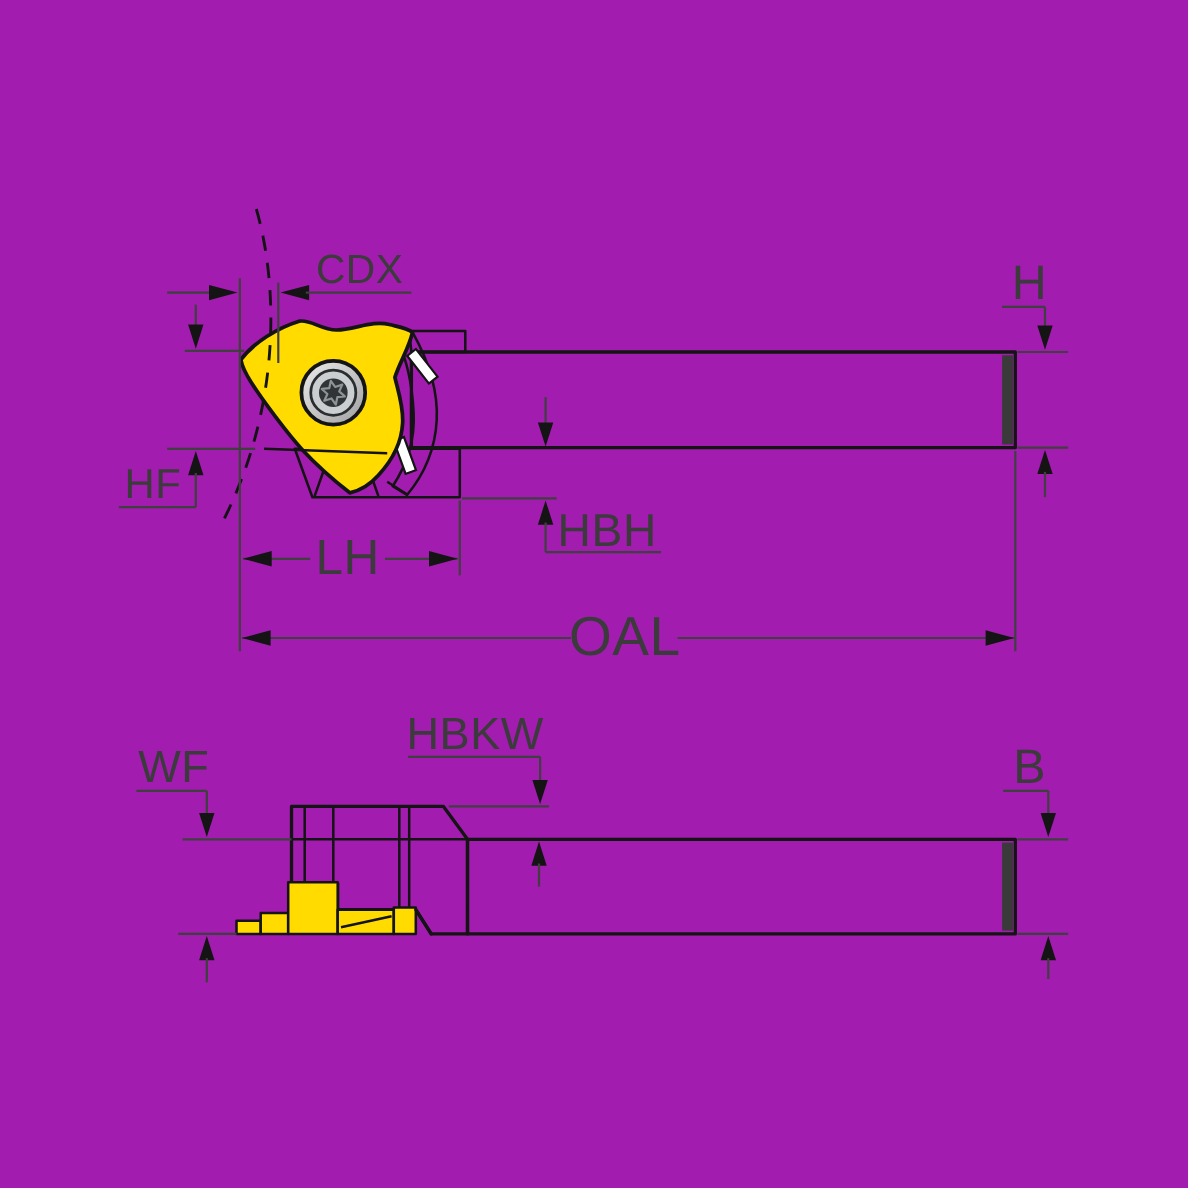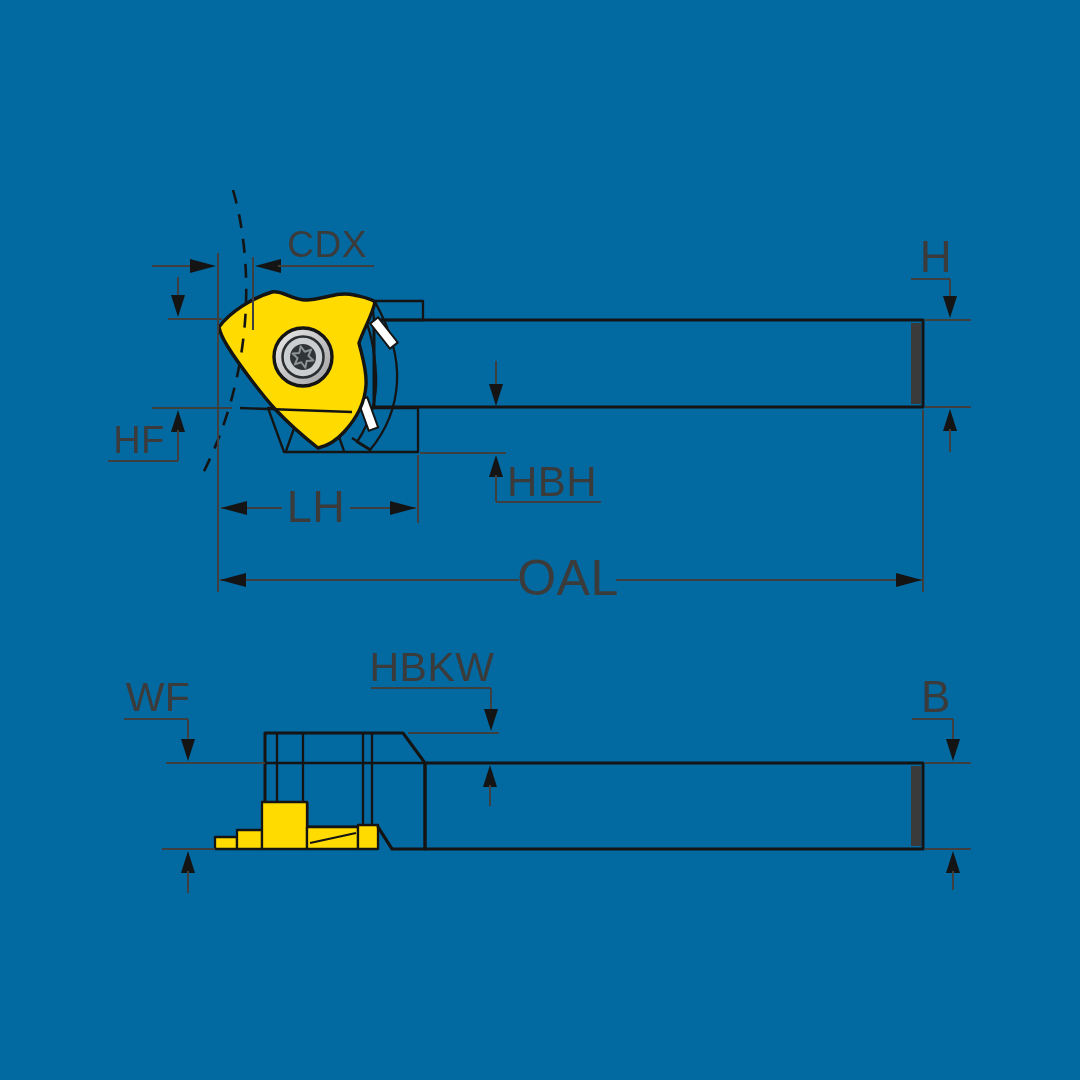--- a/index.html
+++ b/index.html
@@ -1,16 +1,16 @@
 <!DOCTYPE html>
 <html style="--insert: #FFDB00; --outline: #141414; --dimension-line: #3f3f3f; --dimension-text: #3b3b3b; --steel-light: #f8f8f8; --steel-dark: #c6c6c6; --head-gray: #e4e4e4; --end-face: #3a3a3a; --screw-dark: #303436; --screw-silver: #d6dadb;"><head>
 <meta charset="utf-8">
 <style>
   html,body{margin:0;padding:0;background:#ffffff;}
-  .canvas{width:1080px;height:1080px;background:#0369a1;position:relative;overflow:hidden;}
+  .canvas{width:1080px;height:1080px;background:#a21caf;position:relative;overflow:hidden;}
   svg{display:block;}
   svg text{
     font-family:"Liberation Sans", sans-serif;
     fill:var(--dimension-text,#3b3b3b);
     letter-spacing:0.5px;
   }
   .edge{stroke:var(--outline,#141414);stroke-width:3;fill:none;stroke-linejoin:round;stroke-linecap:round;}
   .edge-thin{stroke:var(--outline,#141414);stroke-width:2.3;fill:none;stroke-linejoin:round;}
   .dim{stroke:var(--dimension-line,#3f3f3f);stroke-width:2;fill:none;stroke-linecap:butt;}
   .ah{fill:var(--outline,#1a1a1a);stroke:none;}

